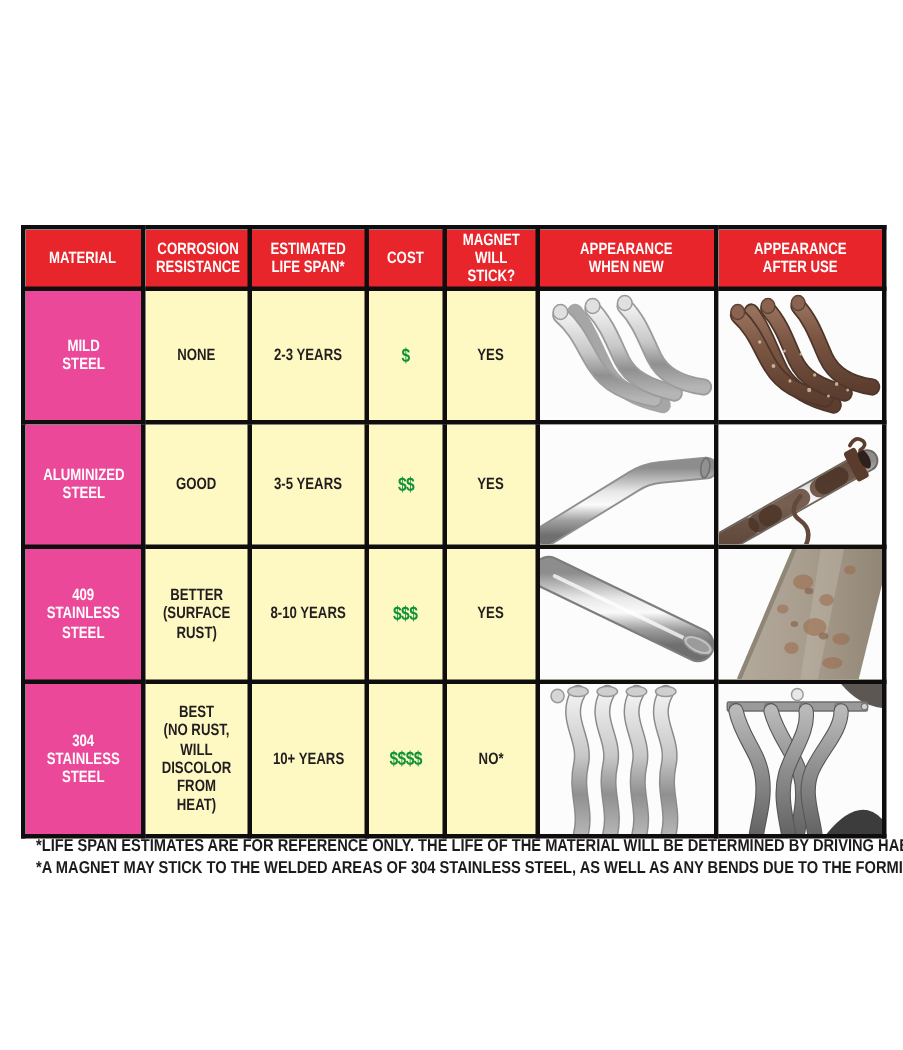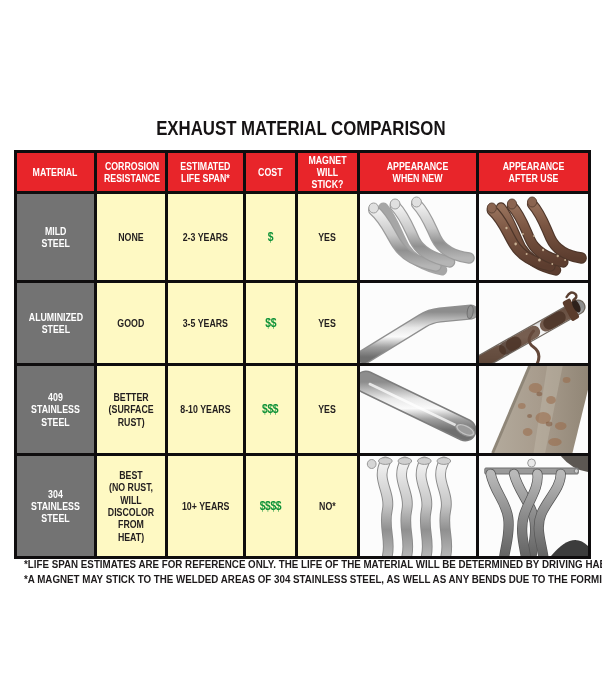--- a/index.html
+++ b/index.html
@@ -7,21 +7,21 @@
         font-family:"Liberation Sans",sans-serif;color:#221e1f;}
   .title{position:absolute;top:116px;left:0;right:0;text-align:center;
          font-size:21px;font-weight:700;color:#161314;white-space:nowrap;}
   .cond{display:inline-block;transform:scaleX(.8);transform-origin:50% 50%;white-space:pre-line;}
   .condL{display:inline-block;transform:scaleX(.85);transform-origin:0 50%;white-space:nowrap;}
   table.cmp{position:absolute;left:14px;top:150px;width:574px;border-collapse:collapse;
             table-layout:fixed;border:3px solid #0f0d0e;}
   .cmp th,.cmp td{border:3px solid #0f0d0e;padding:0;text-align:center;vertical-align:middle;overflow:hidden;}
   .cmp th{background:#e8252a;color:#ffffff;font-size:11px;font-weight:700;height:38px;line-height:1.12;}
   .cmp td{background:#fef9c3;font-size:11px;font-weight:700;line-height:1.12;color:#221e1f;}
-  .cmp td.mat{background:#737373;color:#ffffff;}
+  .cmp td.mat{background:#ec4899;color:#ffffff;}
   .cmp td.cost{color:#0f9238;font-size:13px;letter-spacing:-.5px;}
   .cmp td.photo{padding:0;}
   .ph{position:relative;width:100%;overflow:hidden;background:#fcfcfc;}
   .ph svg{position:absolute;left:0;top:0;width:100%;height:100%;display:block;}
   .hr1{height:86px}.hr2{height:80px}.hr3{height:87px}.hr4{height:100px}
   .notes{position:absolute;left:24px;top:557px;font-size:11.5px;font-weight:700;color:#1d1a1b;line-height:15px;}
   .hiddefs{position:absolute;width:0;height:0;overflow:hidden;}
 </style>
 </head>
 <body>
@@ -54,21 +54,20 @@
         <stop offset="1" stop-color="#646464"></stop>
       </linearGradient>
       <linearGradient id="gTan" x1="0" y1="0" x2="1" y2="0">
         <stop offset="0" stop-color="#b3aa9c"></stop>
           <stop offset=".45" stop-color="#a89c8d"></stop>
         <stop offset="1" stop-color="#8f8474"></stop>
       </linearGradient>
     </defs>
   </svg>
 
-  <div class="title"><span class="cond">EXHAUST MATERIAL COMPARISON</span></div>
 
   <table class="cmp">
     <colgroup>
       <col style="width:80px">
         <col style="width:71px">
         <col style="width:78px">
       <col style="width:52px">
         <col style="width:62px">
         <col style="width:119px">
         <col style="width:112px">

